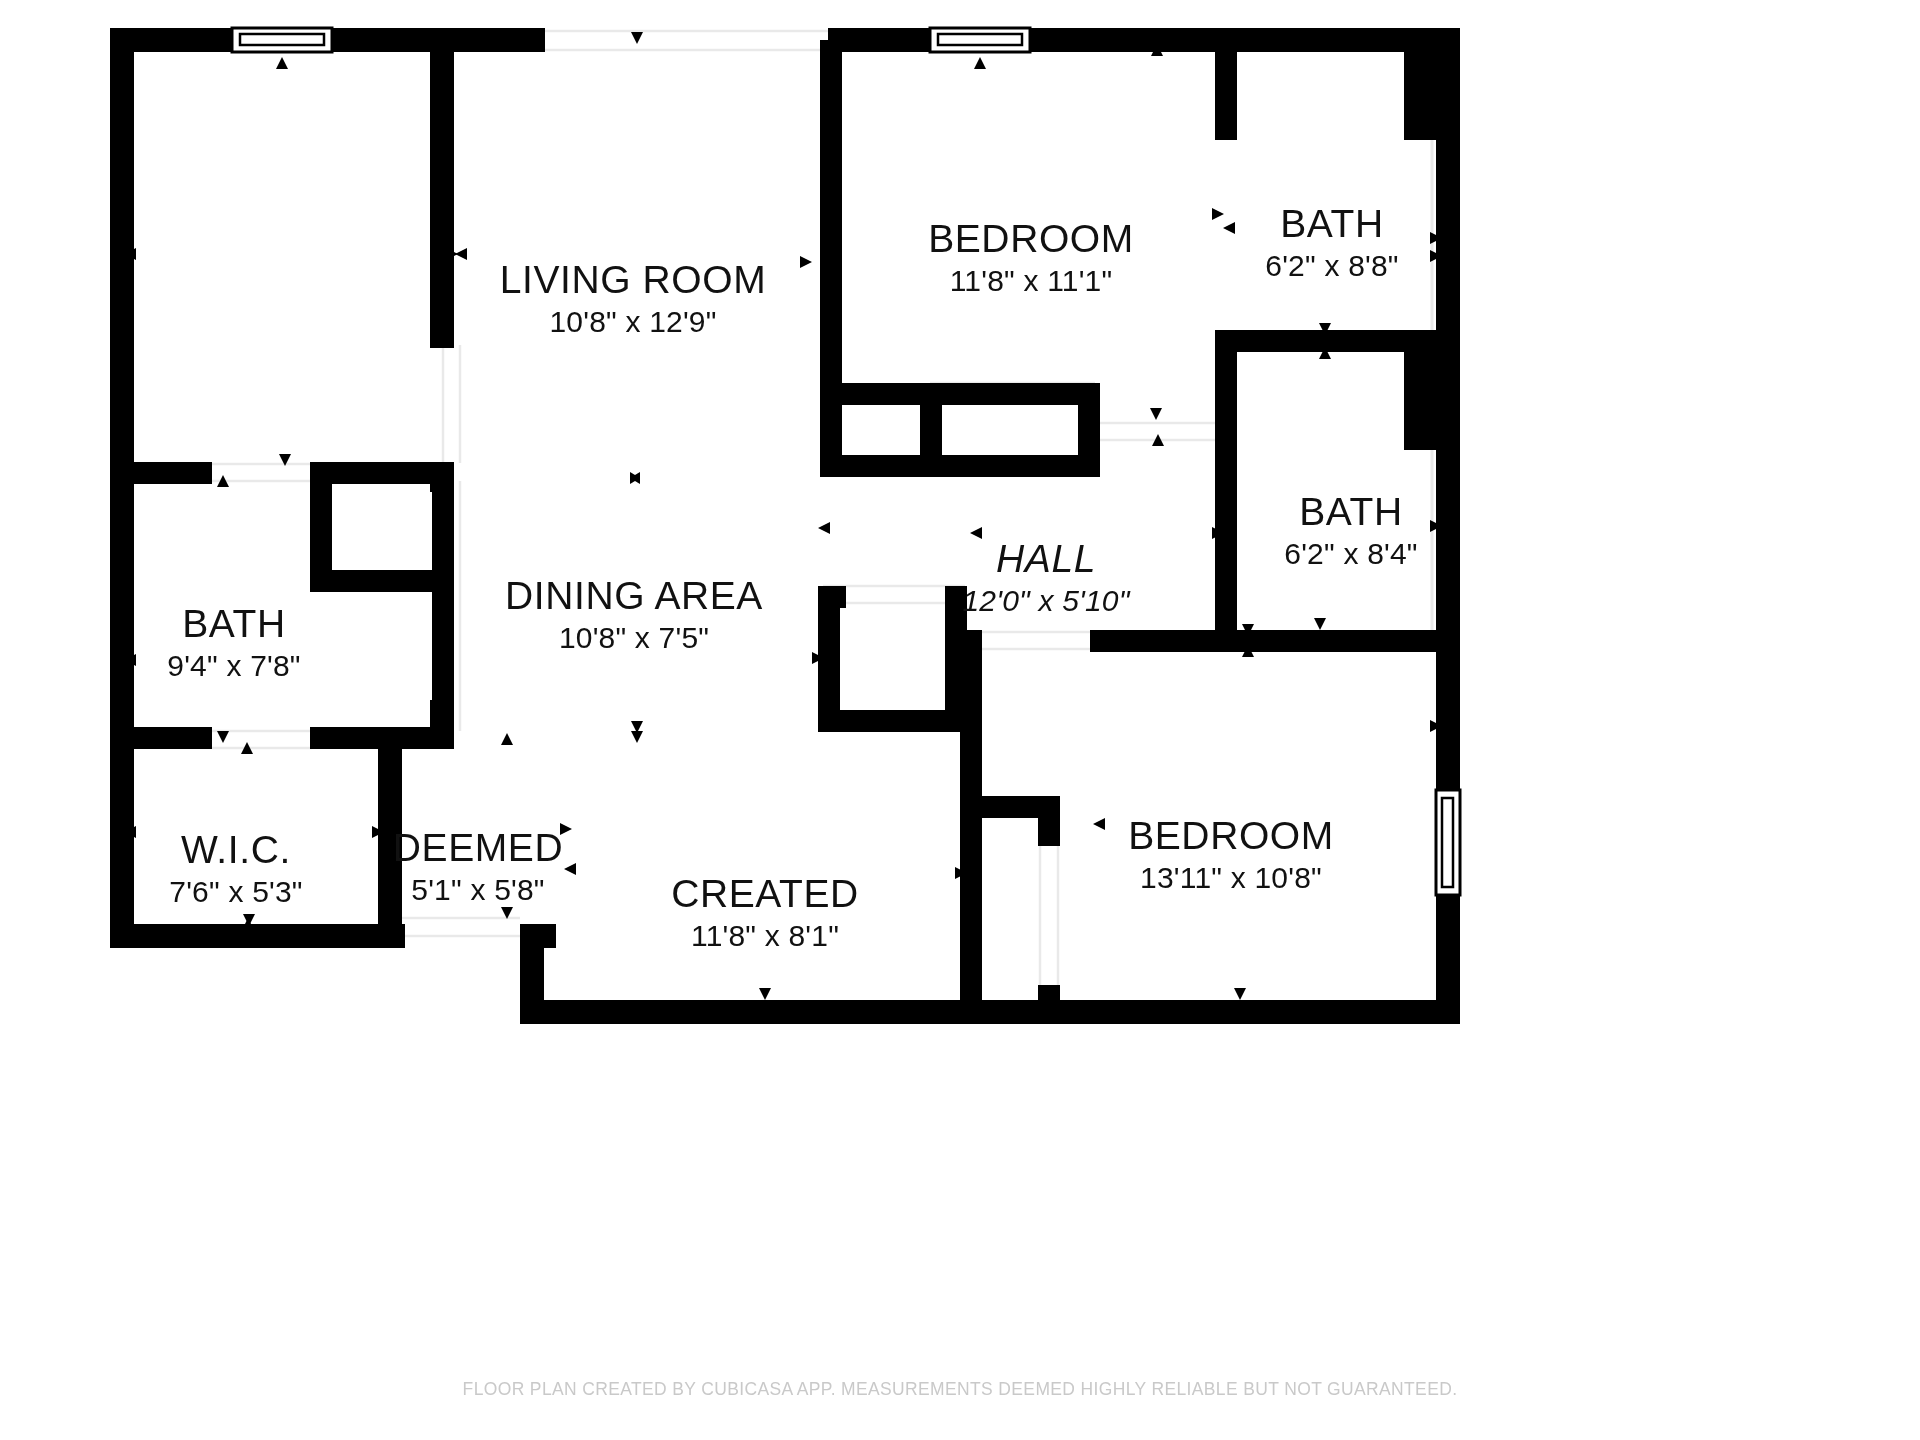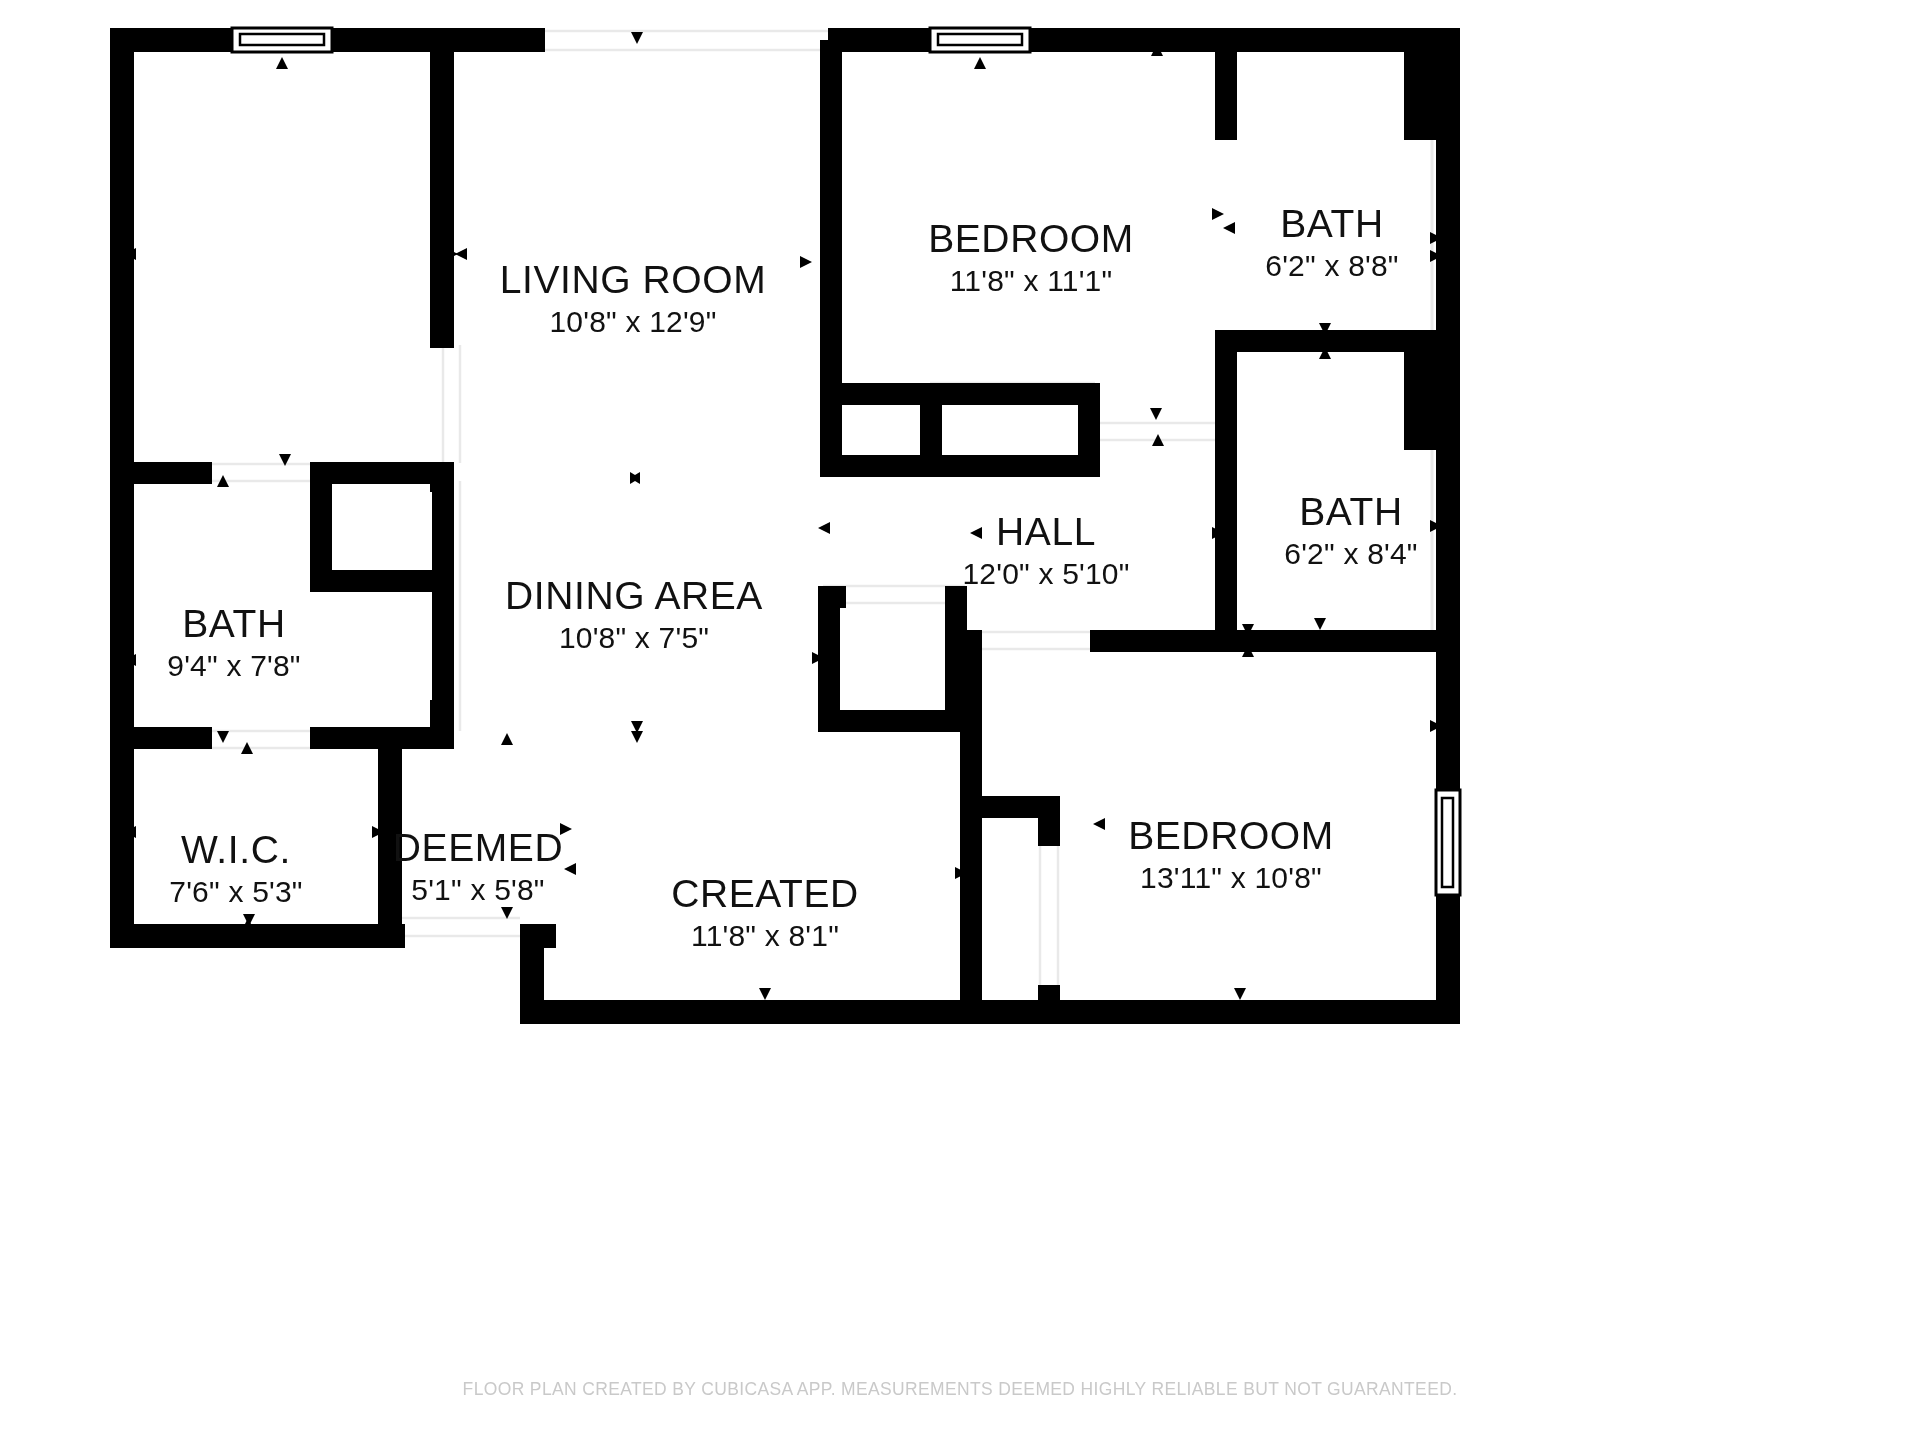--- a/index.html
+++ b/index.html
@@ -272,21 +272,21 @@
   <div class="room-label" style="left:234px; top:600px;">
     <span class="rl-name">BATH</span>
     <span class="rl-dims">9'4" x 7'8"</span>
   </div>
 
   <div class="room-label" style="left:634px; top:572px;">
     <span class="rl-name">DINING AREA</span>
     <span class="rl-dims">10'8" x 7'5"</span>
   </div>
 
-  <div class="room-label" style="left:1046px; top:508px;">
+  <div class="room-label" style="left:1046px; top:535px;font-style:italic;">
     <span class="rl-name">HALL</span>
     <span class="rl-dims">12'0" x 5'10"</span>
   </div>
 
   <div class="room-label" style="left:236px; top:826px;">
     <span class="rl-name">W.I.C.</span>
     <span class="rl-dims">7'6" x 5'3"</span>
   </div>
 
   <div class="room-label" style="left:478px; top:824px;">

